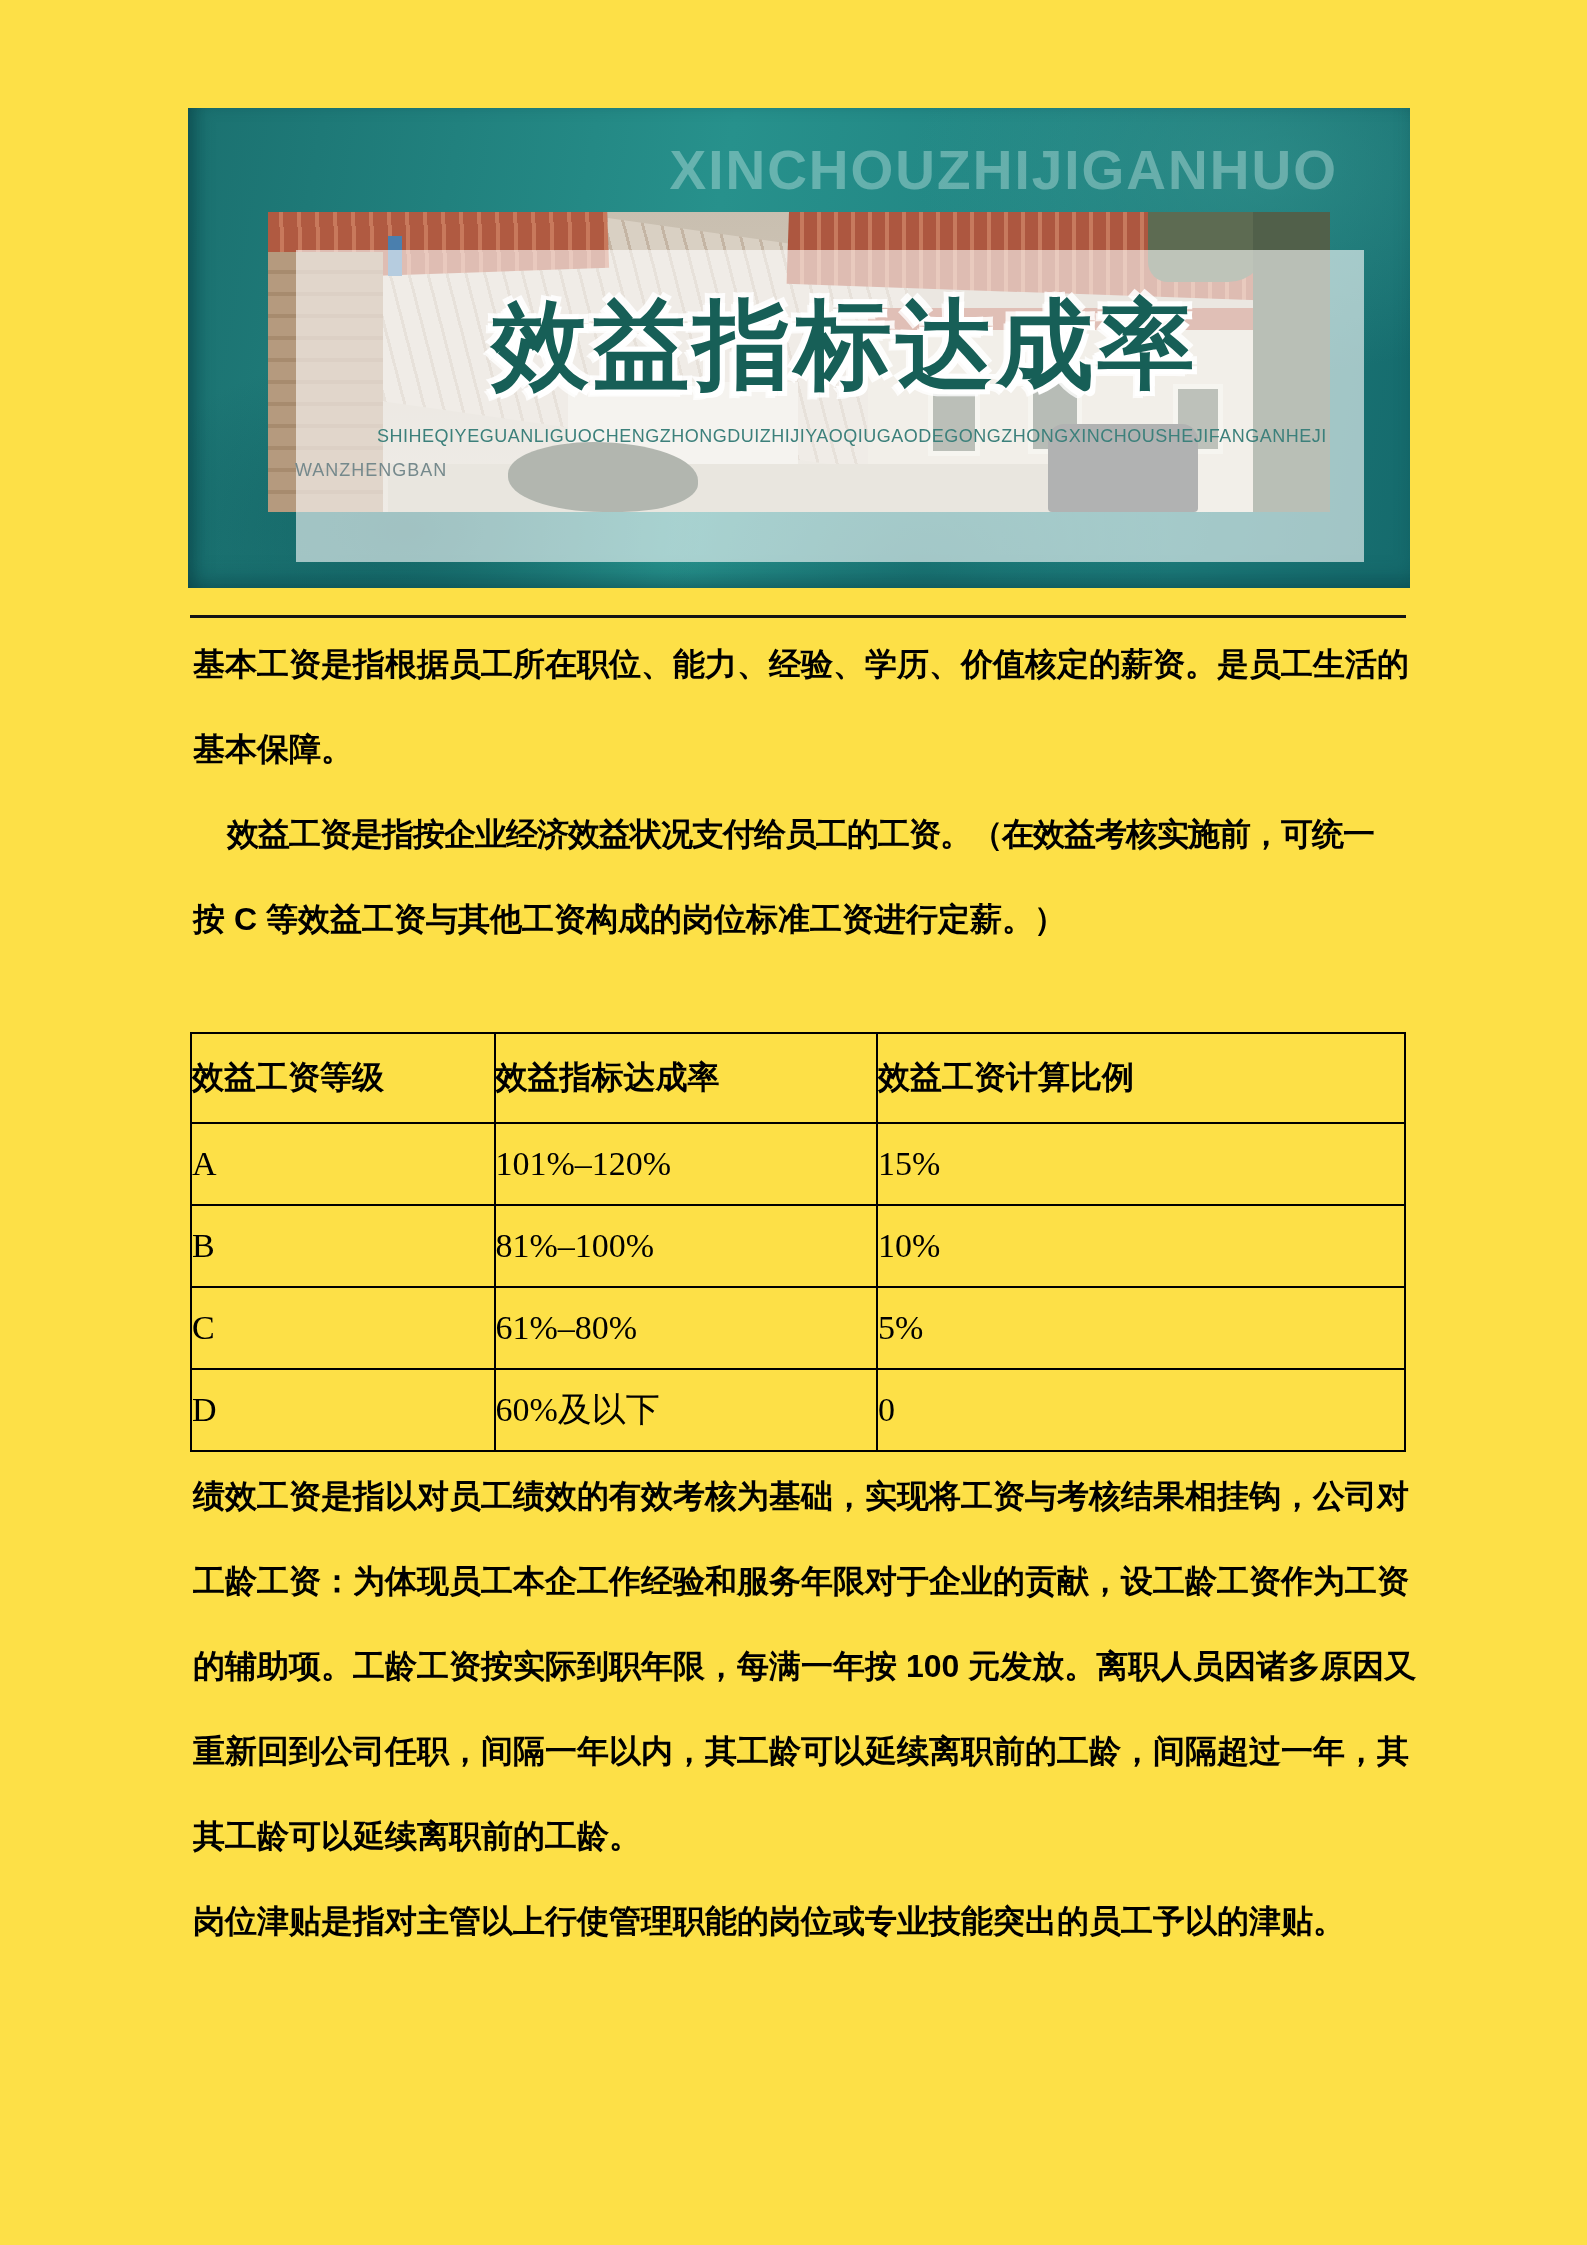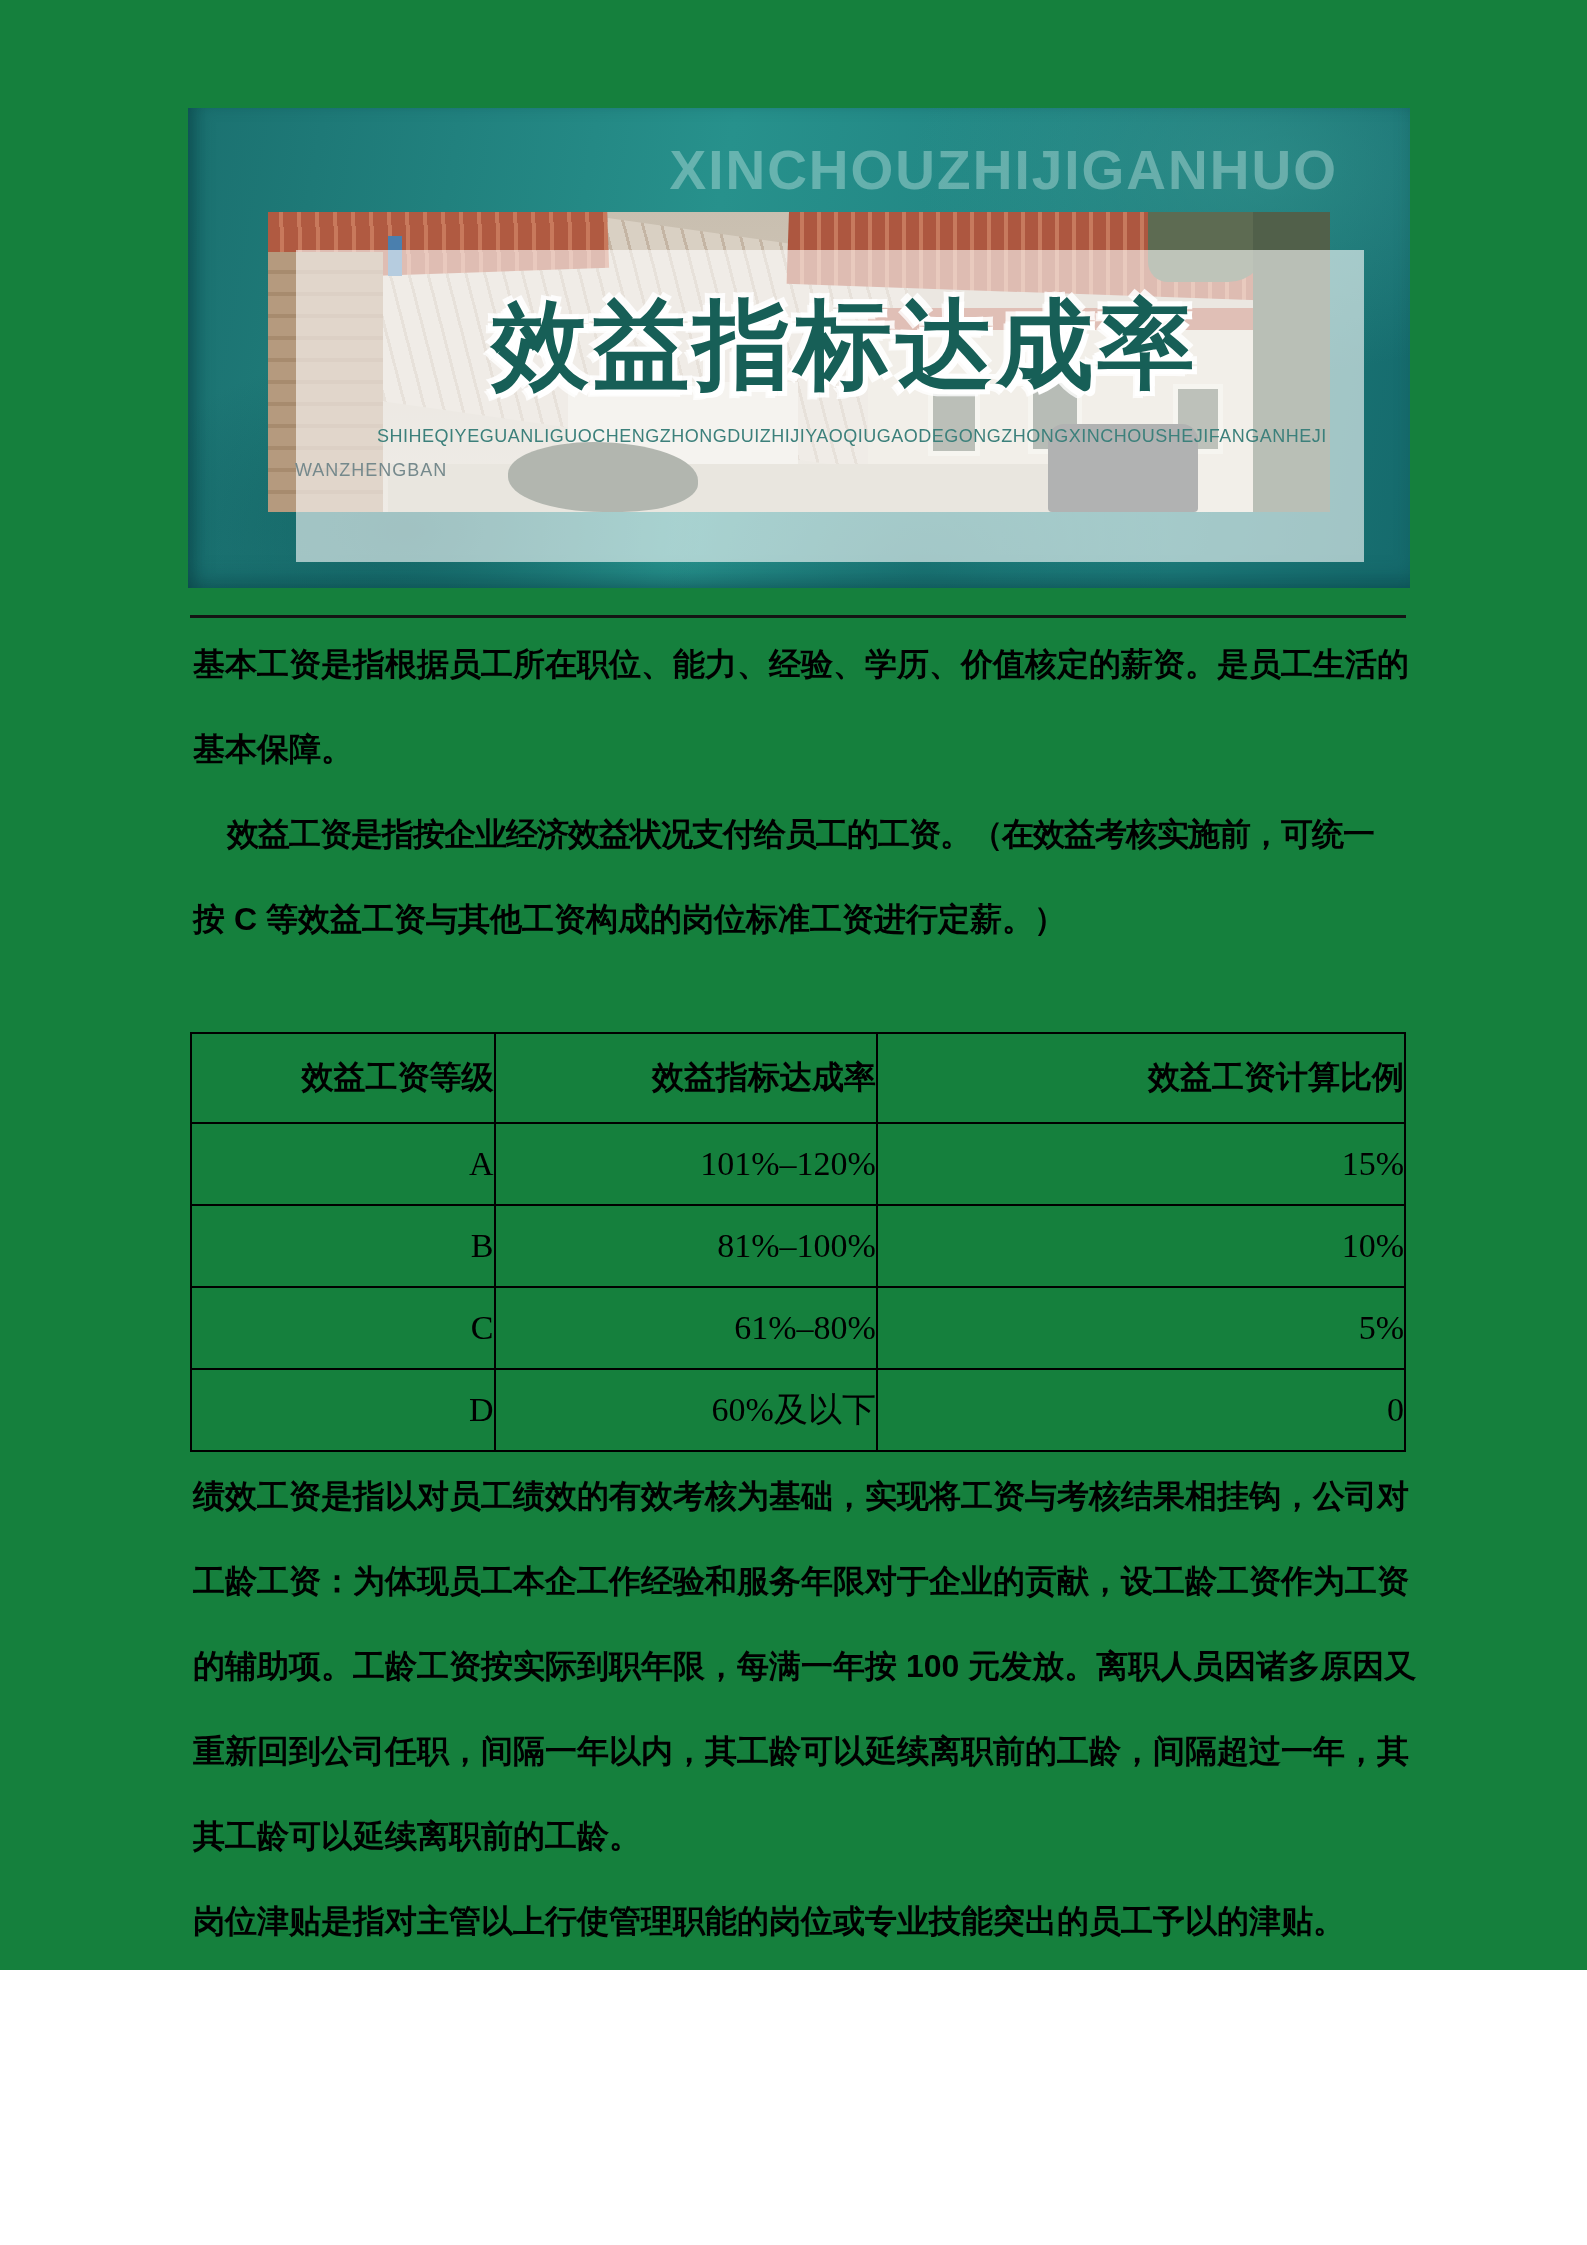--- a/index.html
+++ b/index.html
@@ -1,17 +1,17 @@
 <!DOCTYPE html>
 <html><head>
 <meta charset="utf-8">
 <style>
   html,body{margin:0;padding:0;background:#ffffff;}
   .page{
-    position:relative; width:1587px; height:1970px; background:#15803d;
+    position:relative; width:1587px; height:2245px; background:#fde047;
     font-family:"Liberation Sans", sans-serif; overflow:hidden;
   }
 
   
   .banner{
     position:absolute; left:188px; top:108px; width:1222px; height:480px;
     background:
       radial-gradient(420px 260px at 18% 88%, rgba(10,80,84,.55), rgba(10,80,84,0) 70%),
       radial-gradient(500px 300px at 88% 12%, rgba(58,155,148,.5), rgba(58,155,148,0) 70%),
       radial-gradient(360px 240px at 60% 95%, rgba(16,92,95,.45), rgba(16,92,95,0) 70%),
@@ -93,21 +93,21 @@
     font-size:32px; font-weight:bold; color:#000; white-space:nowrap;
   }
   .indent1{ padding-left:34px; letter-spacing:-1px;}
 
   
   .salary-table{
     position:absolute; left:190px; top:1032px; width:1216px;
     border-collapse:collapse; table-layout:fixed;
   }
   .salary-table th,.salary-table td{
-    border:2px solid #000; text-align:right; vertical-align:middle; padding:0;
+    border:2px solid #000; text-align:left; vertical-align:middle; padding:0;
   }
   .salary-table th{ height:88px; font-size:32px; font-weight:bold; font-family:"Liberation Sans",sans-serif; color:#000;}
   .salary-table td{ height:80px; font-size:34px; font-family:"Liberation Serif",serif; color:#000;}
 </style>
 </head>
 <body>
 
 <div class="page">
 
   <div class="banner">

